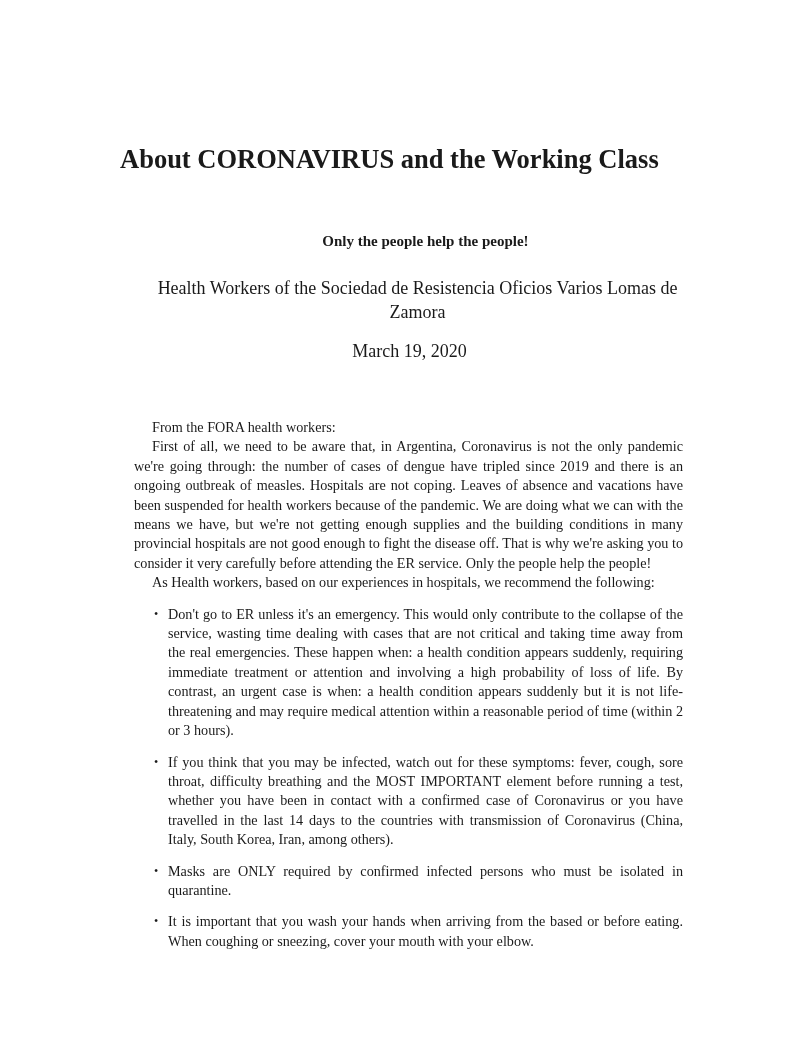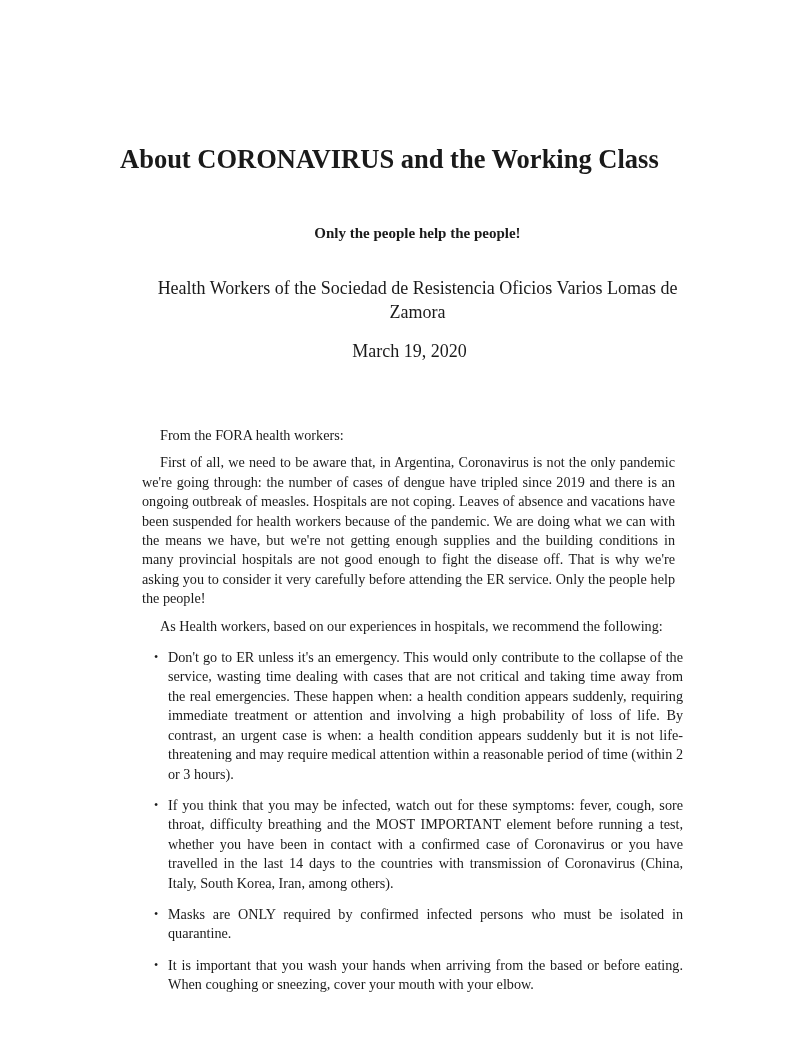--- a/index.html
+++ b/index.html
@@ -1,28 +1,28 @@
 <!DOCTYPE html>
 <html><head>
 <meta charset="utf-8">
 <style>
   html, body { margin: 0; padding: 0; background: #ffffff; }
   body { width: 799px; height: 1064px; position: relative; overflow: hidden;
          font-family: "Liberation Serif", "DejaVu Serif", serif; color: #1a1a1a; }
   .title { position: absolute; left: 120px; width: 579px; top: 143px; text-align: left;
            font-size: 26.5px; font-weight: bold; line-height: 32px; margin: 0; }
   .subtitle { position: absolute; left: 120px; width: 579px; top: 217px; text-align: center;
-              font-size: 15px; font-weight: bold; margin: 8px; }
+              font-size: 15px; font-weight: bold; margin: 16px; }
   .author { position: absolute; left: 120px; width: 579px; top: 268px; text-align: center;
             font-size: 18px; line-height: 24px; margin: 8px; }
   .date { position: absolute; left: 120px; width: 579px; top: 341px; text-align: center;
           font-size: 18px; margin: 0; }
   .body { position: absolute; left: 134px; width: 549px; top: 418px;
           font-size: 14.2px; line-height: 19.4px; text-align: justify; }
-  .body p { margin: 8px; text-indent: 18px; hyphens: auto; }
+  .body p { margin: 0; text-indent: 18px; hyphens: auto; }
   ul.recs { list-style: none; margin: 12px 0 0 0; padding: 0 0 0 34px; }
   ul.recs li { position: relative; margin: 0 0 12px 0; text-align: justify; hyphens: auto; }
   ul.recs li .bullet { position: absolute; left: -14px; top: 0; font-size: 12px; }
 </style>
 </head>
 <body>
 
 <h1 class="title">About CORONAVIRUS and the Working Class</h1>
 <p class="subtitle">Only the people help the people!</p>
 <p class="author">Health Workers of the Sociedad de Resistencia Oficios Varios Lomas de Zamora</p>

